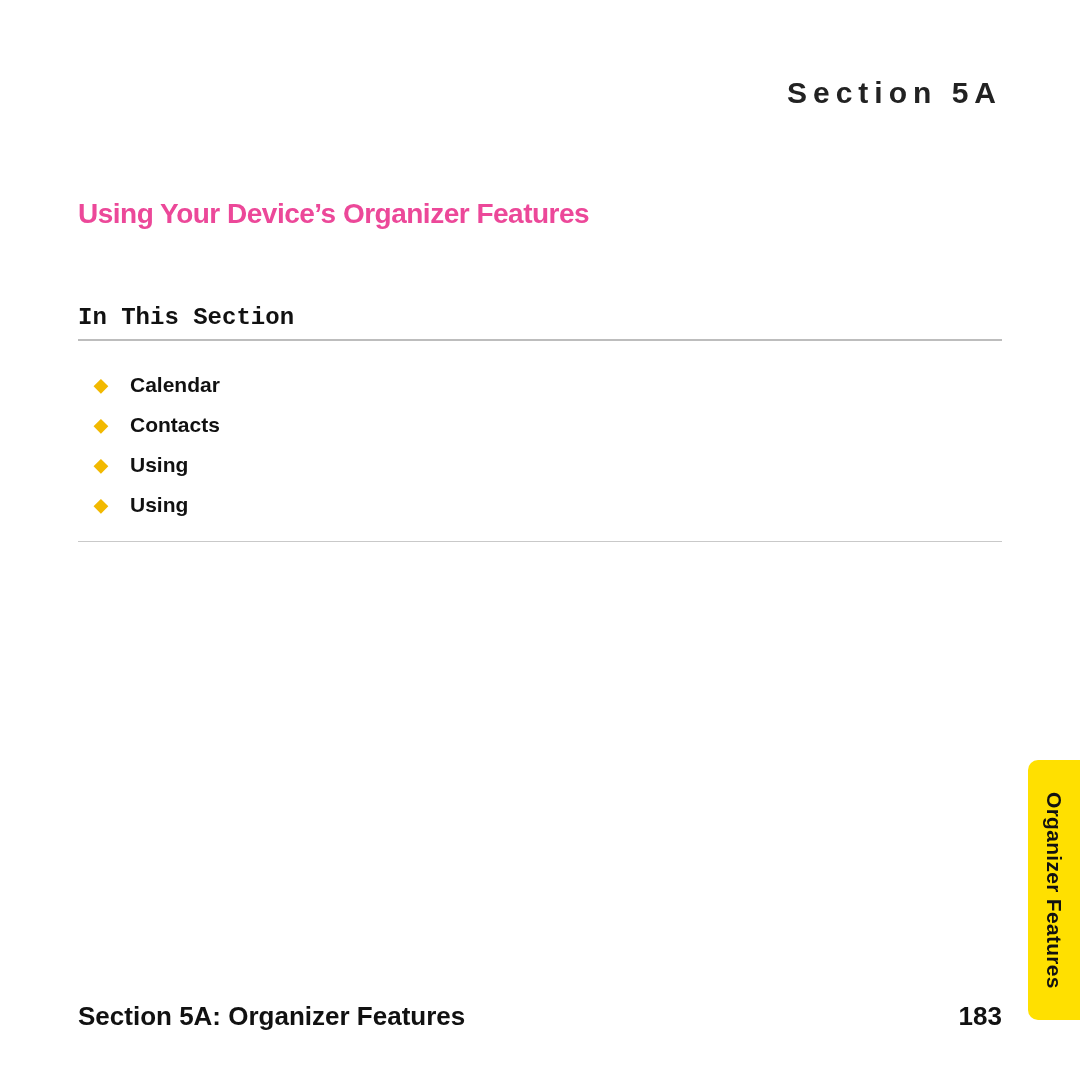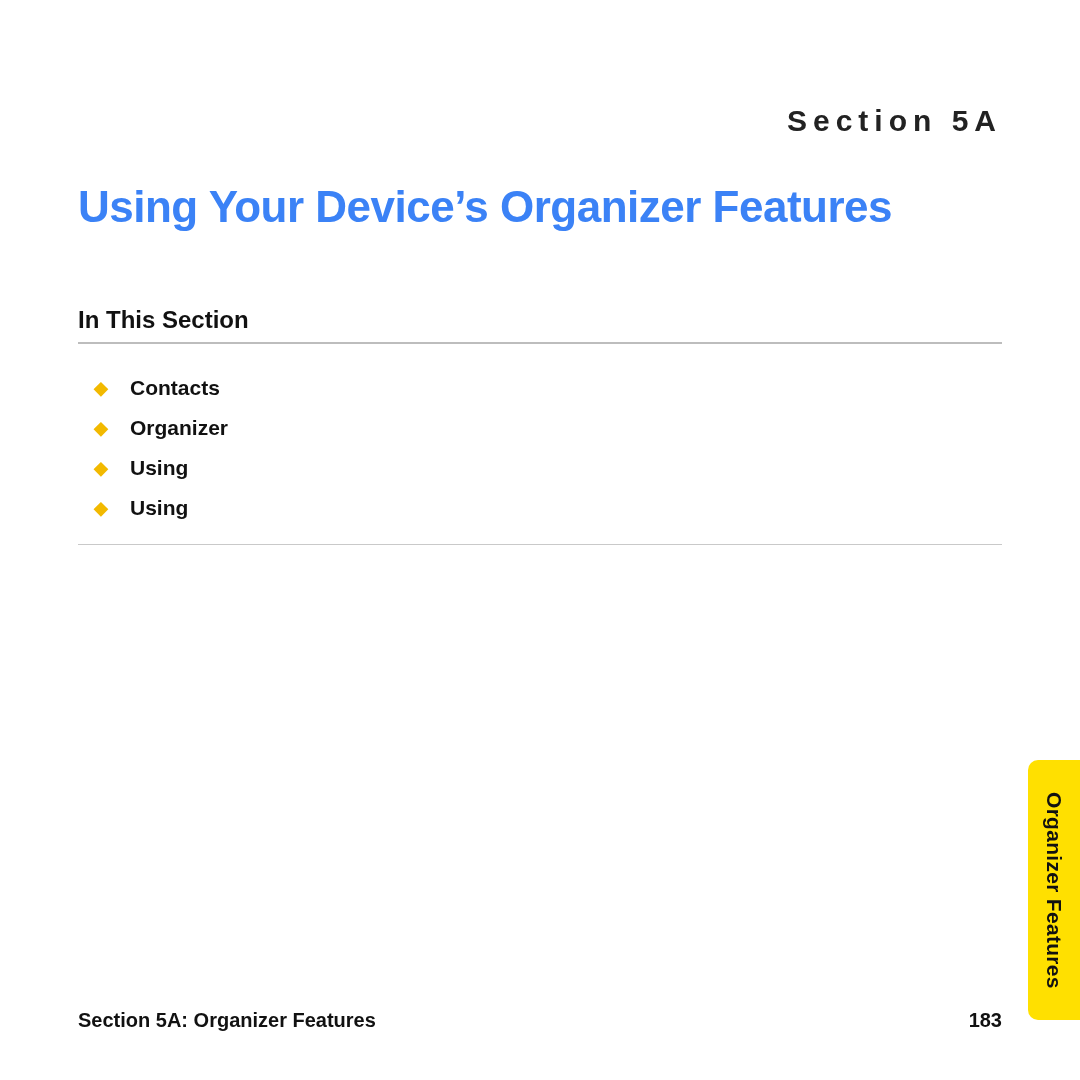--- a/index.html
+++ b/index.html
@@ -1,49 +1,49 @@
 <!DOCTYPE html>
 <html><head>
 <meta charset="utf-8">
 <style>
   * { margin: 0; padding: 0; box-sizing: border-box; }
   html, body { width: 1080px; height: 1080px; background: #ffffff; font-family: Georgia, 'Times New Roman', serif; color: #111; }
-  .page { position: relative; width: 1080px; height: 1080px; padding: 100px 78px 60px 78px; }
+  .page { position: relative; width: 1080px; height: 1080px; padding: 72px 78px 60px 78px; }
   .section-label { text-align: right; font-size: 30px; font-weight: 700; letter-spacing: 6px; color: #222; font-family: 'Trebuchet MS', 'Segoe UI', Arial, sans-serif; margin-top: 4px; }
-  .page-title { font-size: 44px; font-weight: 800; letter-spacing: -0.5px; color: #3b82f6; margin-top: 44px; font-family: 'Trebuchet MS', 'Segoe UI', Arial, sans-serif; }
-  .subheading { font-size: 24px; font-weight: 700; margin-top: 74px; font-family: Liberation Sans, sans-serif; }
+  .page-title { font-size: 28px; font-weight: 800; letter-spacing: -0.5px; color: #ec4899; margin-top: 88px; font-family: 'Trebuchet MS', 'Segoe UI', Arial, sans-serif; }
+  .subheading { font-size: 24px; font-weight: 700; margin-top: 74px; font-family: Liberation Mono, monospace; }
   .rule { height: 2px; background: #bdbdbd; margin-top: 8px; }
   .toc { margin-top: 24px; }
   .toc-item { display: flex; align-items: center; gap: 22px; font-size: 21px; font-weight: 700; padding: 8px 0 8px 16px; font-family: 'Trebuchet MS', 'Segoe UI', Arial, sans-serif; }
   .bullet { color: #f2b900; font-size: 18px; line-height: 1; display: inline-block; width: 14px; text-align: center; }
   .bottom-rule { height: 1px; background: #c9c9c9; margin-top: 16px; }
-  .footer { position: absolute; left: 78px; right: 78px; bottom: 48px; display: flex; justify-content: space-between; font-size: 20px; font-weight: 700; font-family: 'Trebuchet MS', 'Segoe UI', Arial, sans-serif; }
+  .footer { position: absolute; left: 78px; right: 78px; bottom: 48px; display: flex; justify-content: space-between; font-size: 26px; font-weight: 700; font-family: 'Trebuchet MS', 'Segoe UI', Arial, sans-serif; }
   .side-tab { position: absolute; right: 0; bottom: 60px; width: 52px; height: 260px; background: #ffe000; border-top-left-radius: 10px; border-bottom-left-radius: 10px; display: flex; align-items: center; justify-content: center; }
   .side-tab-text { writing-mode: vertical-rl; font-size: 21px; font-weight: 800; font-family: 'Trebuchet MS', 'Segoe UI', Arial, sans-serif; letter-spacing: 0.3px; color: #111; }
 </style>
 </head>
 <body>
 
 <div class="page">
 
   <div class="section-label">Section 5A</div>
 
   <h1 class="page-title">Using Your Device’s Organizer Features</h1>
 
   <h2 class="subheading">In This Section</h2>
   <div class="rule"></div>
 
   <div class="toc">
     <div class="toc-item">
       <span class="bullet">◆</span>
-      <span>Contacts</span>
+      <span>Calendar</span>
     </div>
     <div class="toc-item">
       <span class="bullet">◆</span>
-      <span>Organizer</span>
+      <span>Contacts</span>
     </div>
     <div class="toc-item">
       <span class="bullet">◆</span>
       <span>Using</span>
     </div>
     <div class="toc-item">
       <span class="bullet">◆</span>
       <span>Using</span>
     </div>
   </div>

